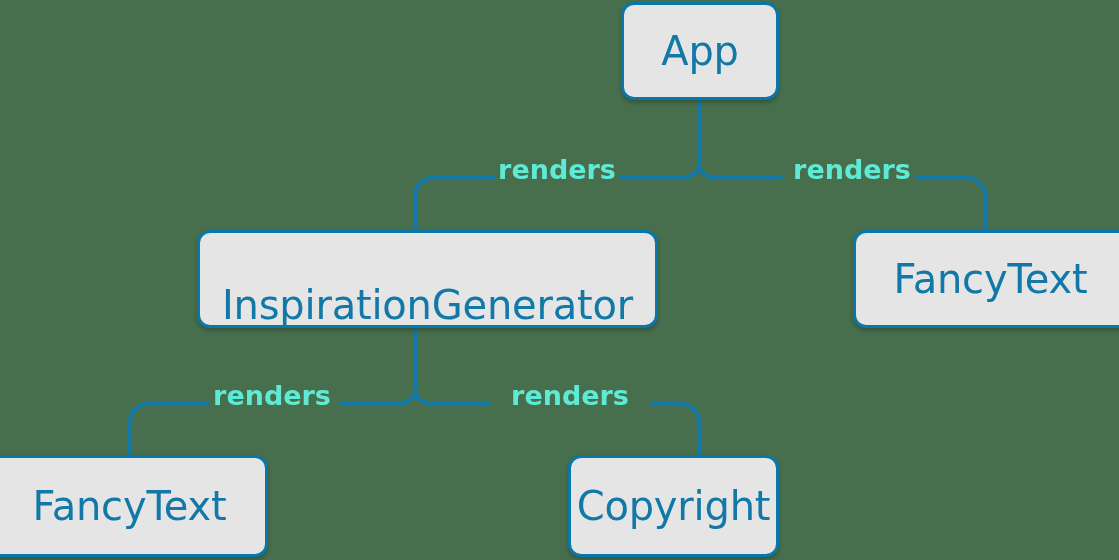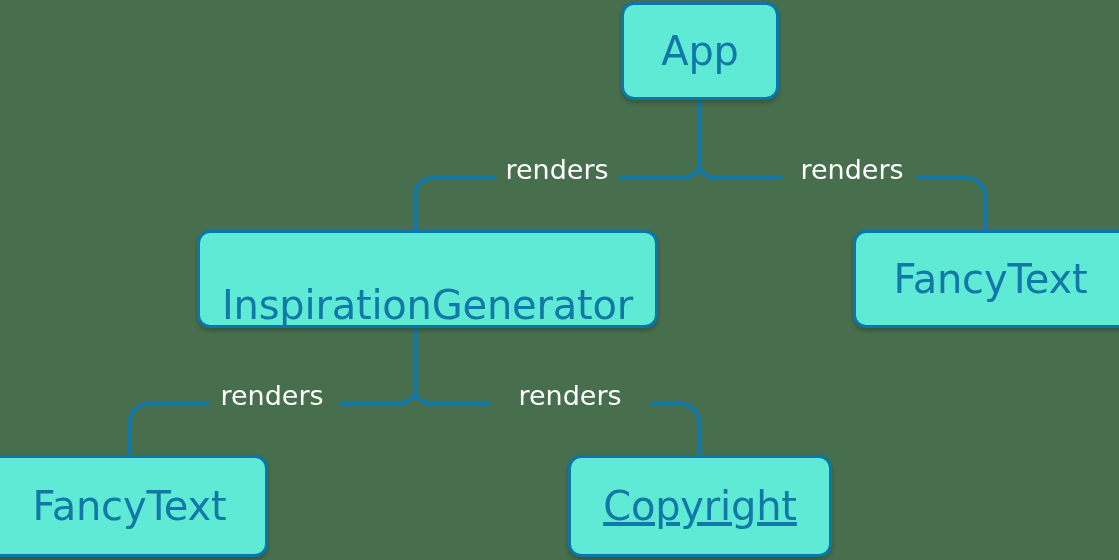--- a/index.html
+++ b/index.html
@@ -22,21 +22,21 @@
   #edge-layer {
     position: absolute;
     left: 0;
     top: 0;
     width: 1119px;
     height: 560px;
   }
   .node {
     position: absolute;
     box-sizing: border-box;
-    background: #5eead4;
+    background: #e5e5e5;
     border: 3px solid #0b76a8;
     border-radius: 13px;
     display: flex;
     align-items: center;
     justify-content: center;
     color: #1178a8;
     box-shadow: 0 3px 4px rgba(0,0,0,0.22);
     z-index: 2;
   }
   .node-label {
@@ -55,24 +55,24 @@
     border-bottom-left-radius: 0;
   }
   
   .node.clip-right {
     border-right: none;
     border-top-right-radius: 0;
     border-bottom-right-radius: 0;
   }
   .edge-label {
     position: absolute;
-    color: #ffffff;
+    color: #5eead4;
     font-family: "DejaVu Sans", "Liberation Sans", sans-serif;
     font-size: 27px;
-    font-weight: 400;
+    font-weight: 700;
     line-height: 1;
     white-space: nowrap;
     z-index: 3;
     transform: translate(-50%, -50%);
   }
 </style>
 </head>
 <body>
 
 <div id="diagram">
@@ -109,21 +109,21 @@
   </div>
 
   <div class="node clip-right" style="left:853px; top:230px; width:272px; height:98px;">
     <span class="node-label">FancyText</span>
   </div>
 
   <div class="node clip-left" style="left:-6px; top:455px; width:274px; height:102px;">
     <span class="node-label">FancyText</span>
   </div>
 
-  <div class="node" style="left:568px; top:455px; width:264px; height:102px;text-decoration:underline;">
+  <div class="node" style="left:568px; top:455px; width:211px; height:102px;">
     <span class="node-label">Copyright</span>
   </div>
 
   <div class="edge-label" style="left:557px; top:169px;">renders</div>
 
   <div class="edge-label" style="left:852px; top:169px;">renders</div>
 
   <div class="edge-label" style="left:272px; top:395px;">renders</div>
 
   <div class="edge-label" style="left:570px; top:395px;">renders</div>

